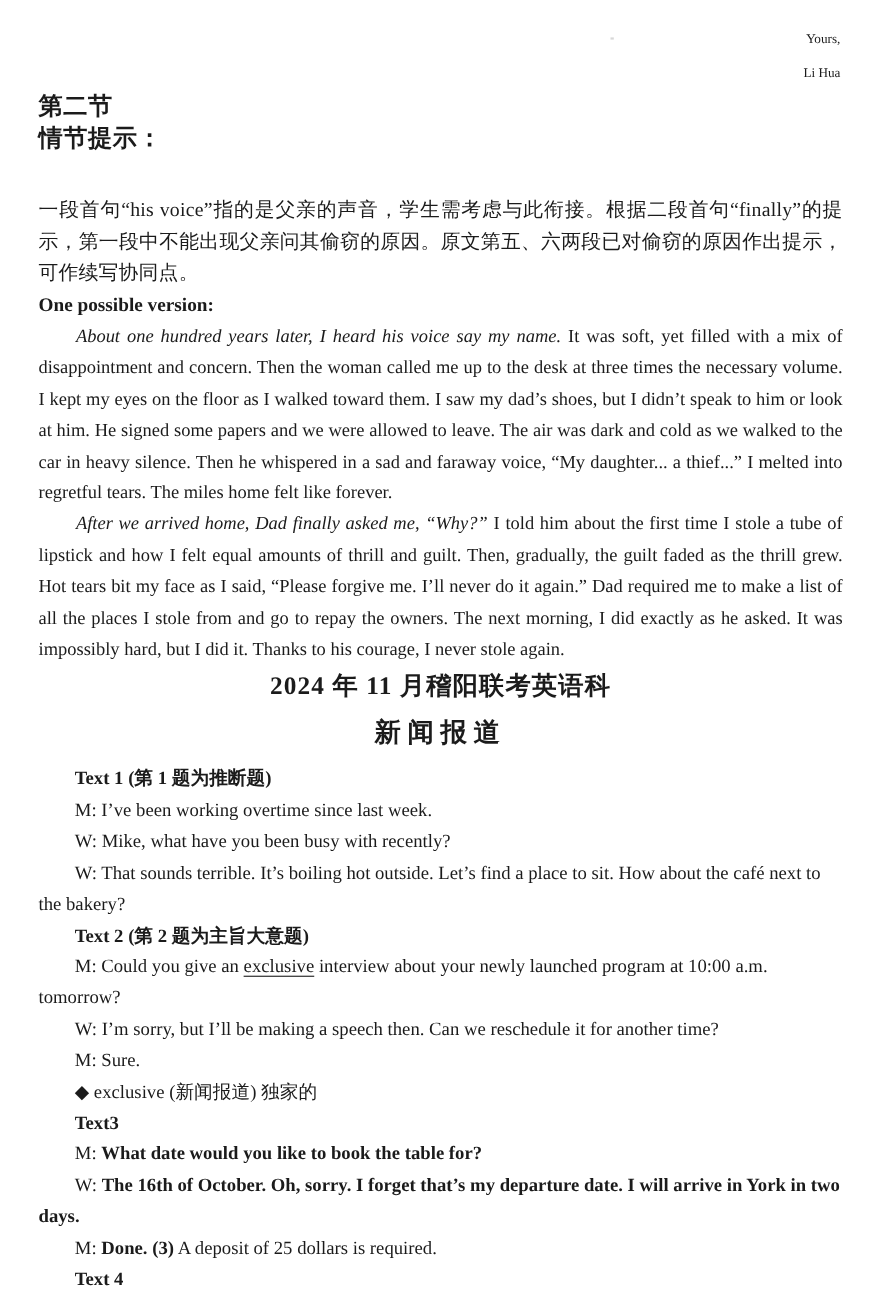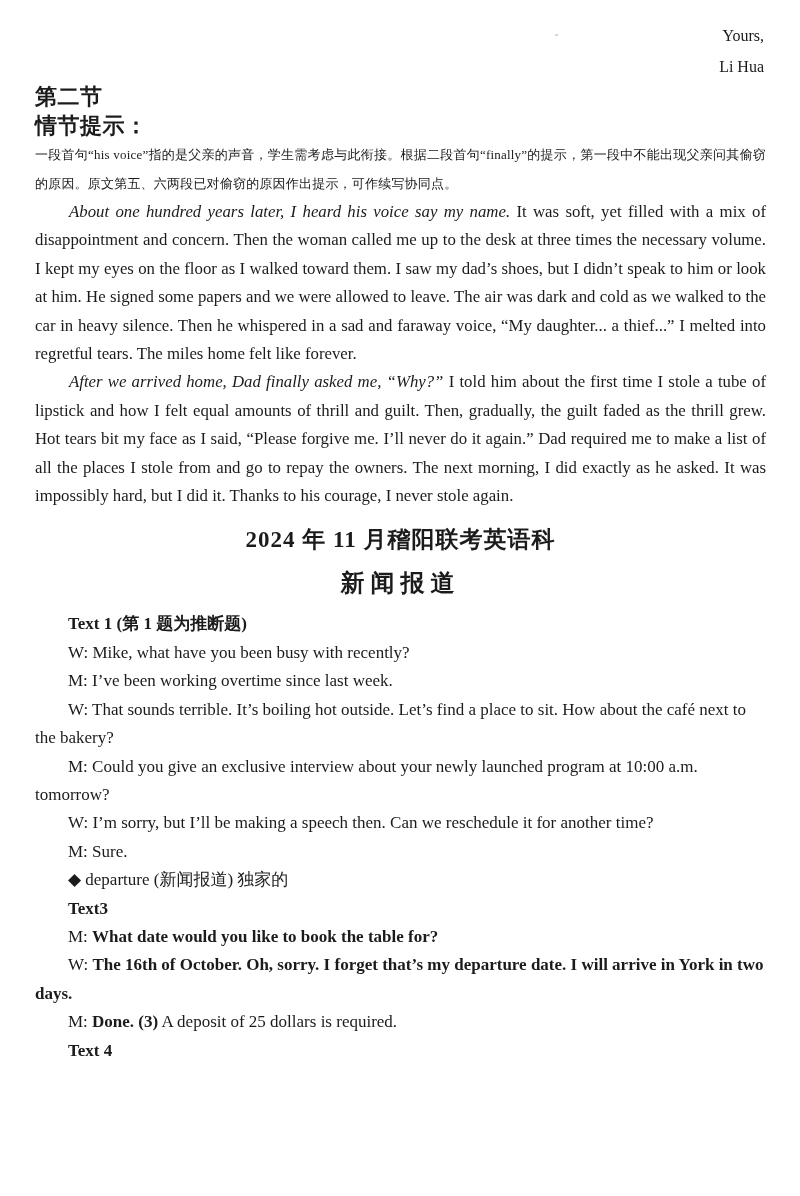--- a/index.html
+++ b/index.html
@@ -5,80 +5,82 @@
   * { margin: 0; padding: 0; box-sizing: border-box; }
   html, body { background: #ffffff; }
   body {
     width: 800px; height: 1196px; overflow: hidden;
     font-family: "Liberation Serif", "DejaVu Serif", serif;
     color: #1b1b1b;
     -webkit-font-smoothing: antialiased;
   }
   .page { padding: 20px 34px 0 35px; }
 
-  .closing { text-align: right; font-size: 16px; line-height: 31px; padding-right: 2px; }
+  .closing { text-align: right; font-size: 12px; line-height: 31px; padding-right: 2px; }
 
   .cn-heading {
     font-family: "Liberation Sans", "DejaVu Sans", sans-serif;
     font-weight: 700; font-size: 22px; line-height: 29px; letter-spacing: .5px;
   }
-  .hint { font-size: 13px; line-height: 29px; text-align: justify; letter-spacing: .2px; }
+  .hint { font-size: 18px; line-height: 29px; text-align: justify; letter-spacing: .2px; margin-top: 36px; }
   .version-label { font-weight: 700; font-size: 17.5px; line-height: 29px; }
 
   .essay {
     font-size: 16.8px; line-height: 28.4px;
     text-align: justify; text-indent: 34px;
   }
   .i { font-style: italic; }
 
-  .title-block { margin-top: 10px; }
+  .title-block { }
   .doc-title  { text-align: center; font-weight: 700; font-size: 23px; line-height: 40px; letter-spacing: 1px; }
   .doc-subtitle { text-align: center; font-weight: 700; font-size: 24px; line-height: 46px; letter-spacing: 6px; margin-bottom: 4px; }
 
   .dlg { font-size: 17px; line-height: 28.4px; text-indent: 33px; }
   .dlg .b { font-weight: 700; }
-  .dlg .u { text-underline-offset: 3px; }
+  .dlg .u { text-decoration: underline; text-underline-offset: 3px; }
 
   .speck { position: absolute; left: 555px; top: 34px; width: 3px; height: 2px; background: #d8d8d8; }
 </style>
 </head>
 <body>
 
 <div class="speck"></div>
 
 <div class="page">
 
   <div class="closing">
     <p>Yours,</p>
     <p>Li Hua</p>
   </div>
 
   <p class="cn-heading">第二节</p>
   <p class="cn-heading">情节提示：</p>
   <p class="hint">一段首句“his voice”指的是父亲的声音，学生需考虑与此衔接。根据二段首句“finally”的提示，第一段中不能出现父亲问其偷窃的原因。原文第五、六两段已对偷窃的原因作出提示，可作续写协同点。</p>
 
+  <p class="version-label">One possible version:</p>
 
   <p class="essay"><span class="i">About one hundred years later, I heard his voice say my name.</span><span> It was soft, yet filled with a mix of disappointment and concern. Then the woman called me up to the desk at three times the necessary volume. I kept my eyes on the floor as I walked toward them. I saw my dad’s shoes, but I didn’t speak to him or look at him. He signed some papers and we were allowed to leave. The air was dark and cold as we walked to the car in heavy silence. Then he whispered in a sad and faraway voice, “My daughter... a thief...” I melted into regretful tears. The miles home felt like forever.</span></p>
 
   <p class="essay"><span class="i">After we arrived home, Dad finally asked me, “Why?”</span><span> I told him about the first time I stole a tube of lipstick and how I felt equal amounts of thrill and guilt. Then, gradually, the guilt faded as the thrill grew. Hot tears bit my face as I said, “Please forgive me. I’ll never do it again.” Dad required me to make a list of all the places I stole from and go to repay the owners. The next morning, I did exactly as he asked. It was impossibly hard, but I did it. Thanks to his courage, I never stole again.</span></p>
 
   <div class="title-block">
     <p class="doc-title">2024 年 11 月稽阳联考英语科</p>
     <p class="doc-subtitle">新闻报道</p>
   </div>
 
   <div>
       <p class="dlg"><span class="b">Text 1 (第 1 题为推断题)</span></p>
+      <p class="dlg"><span>M: I’ve been working overtime since last week.</span></p>
       <p class="dlg"><span>W: Mike, what have you been busy with recently?</span></p>
-      <p class="dlg"><span>M: I’ve been working overtime since last week.</span></p>
       <p class="dlg"><span>W: That sounds terrible. It’s boiling hot outside. Let’s find a place to sit. How about the café next to the bakery?</span></p>
+      <p class="dlg"><span class="b">Text 2 (第 2 题为主旨大意题)</span></p>
       <p class="dlg"><span>M: Could you give an </span><span class="u">exclusive</span><span> interview about your newly launched program at 10:00 a.m. tomorrow?</span></p>
       <p class="dlg"><span>W: I’m sorry, but I’ll be making a speech then. Can we reschedule it for another time?</span></p>
       <p class="dlg"><span>M: Sure.</span></p>
-      <p class="dlg"><span>◆ departure (新闻报道)  独家的</span></p>
+      <p class="dlg"><span>◆ exclusive (新闻报道)  独家的</span></p>
       <p class="dlg"><span class="b">Text3</span></p>
       <p class="dlg"><span>M: </span><span class="b">What date would you like to book the table for?</span></p>
       <p class="dlg"><span>W: </span><span class="b">The 16th of October. Oh, sorry. I forget that’s my departure date. I will arrive in York in two days.</span></p>
       <p class="dlg"><span>M: </span><span class="b">Done. (3)</span><span> A deposit of 25 dollars is required.</span></p>
       <p class="dlg"><span class="b">Text 4</span></p>
     </div>
 
 </div>
 
 </body></html>

